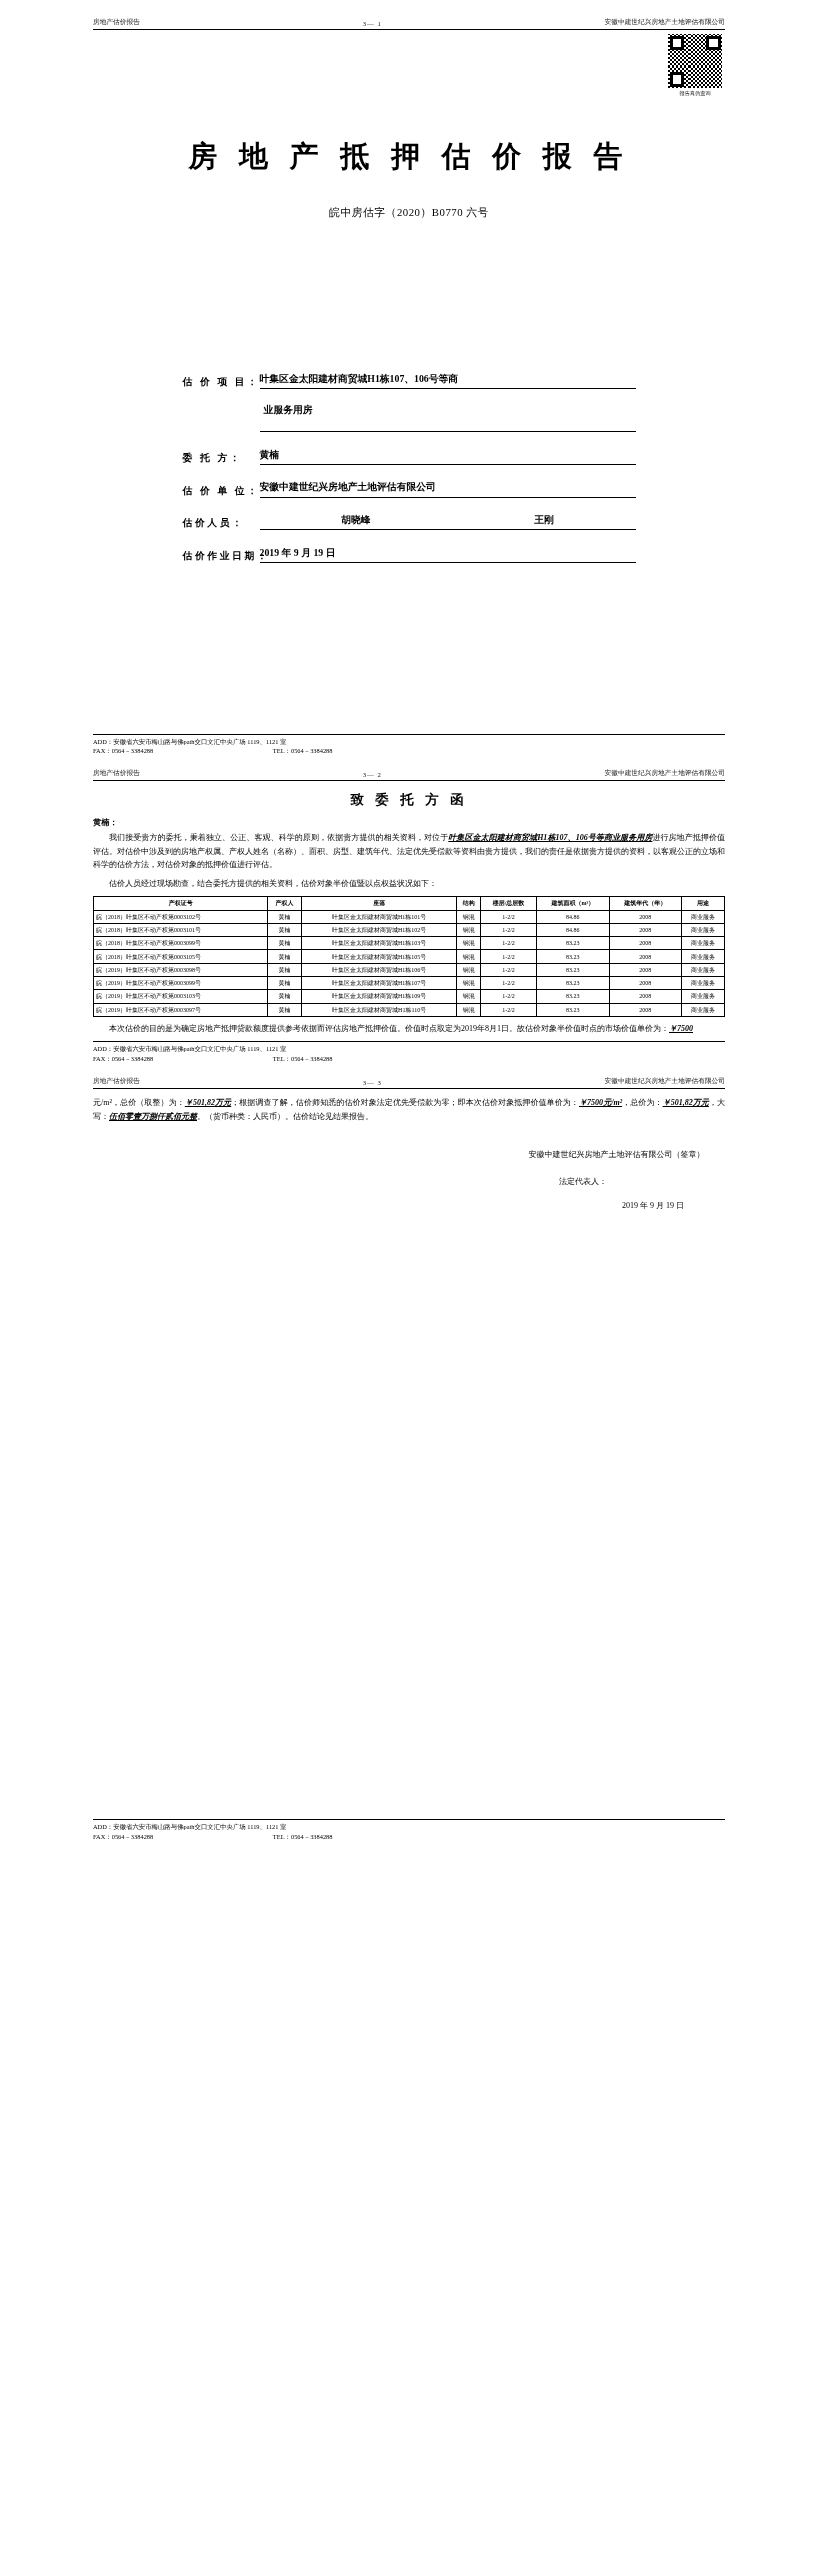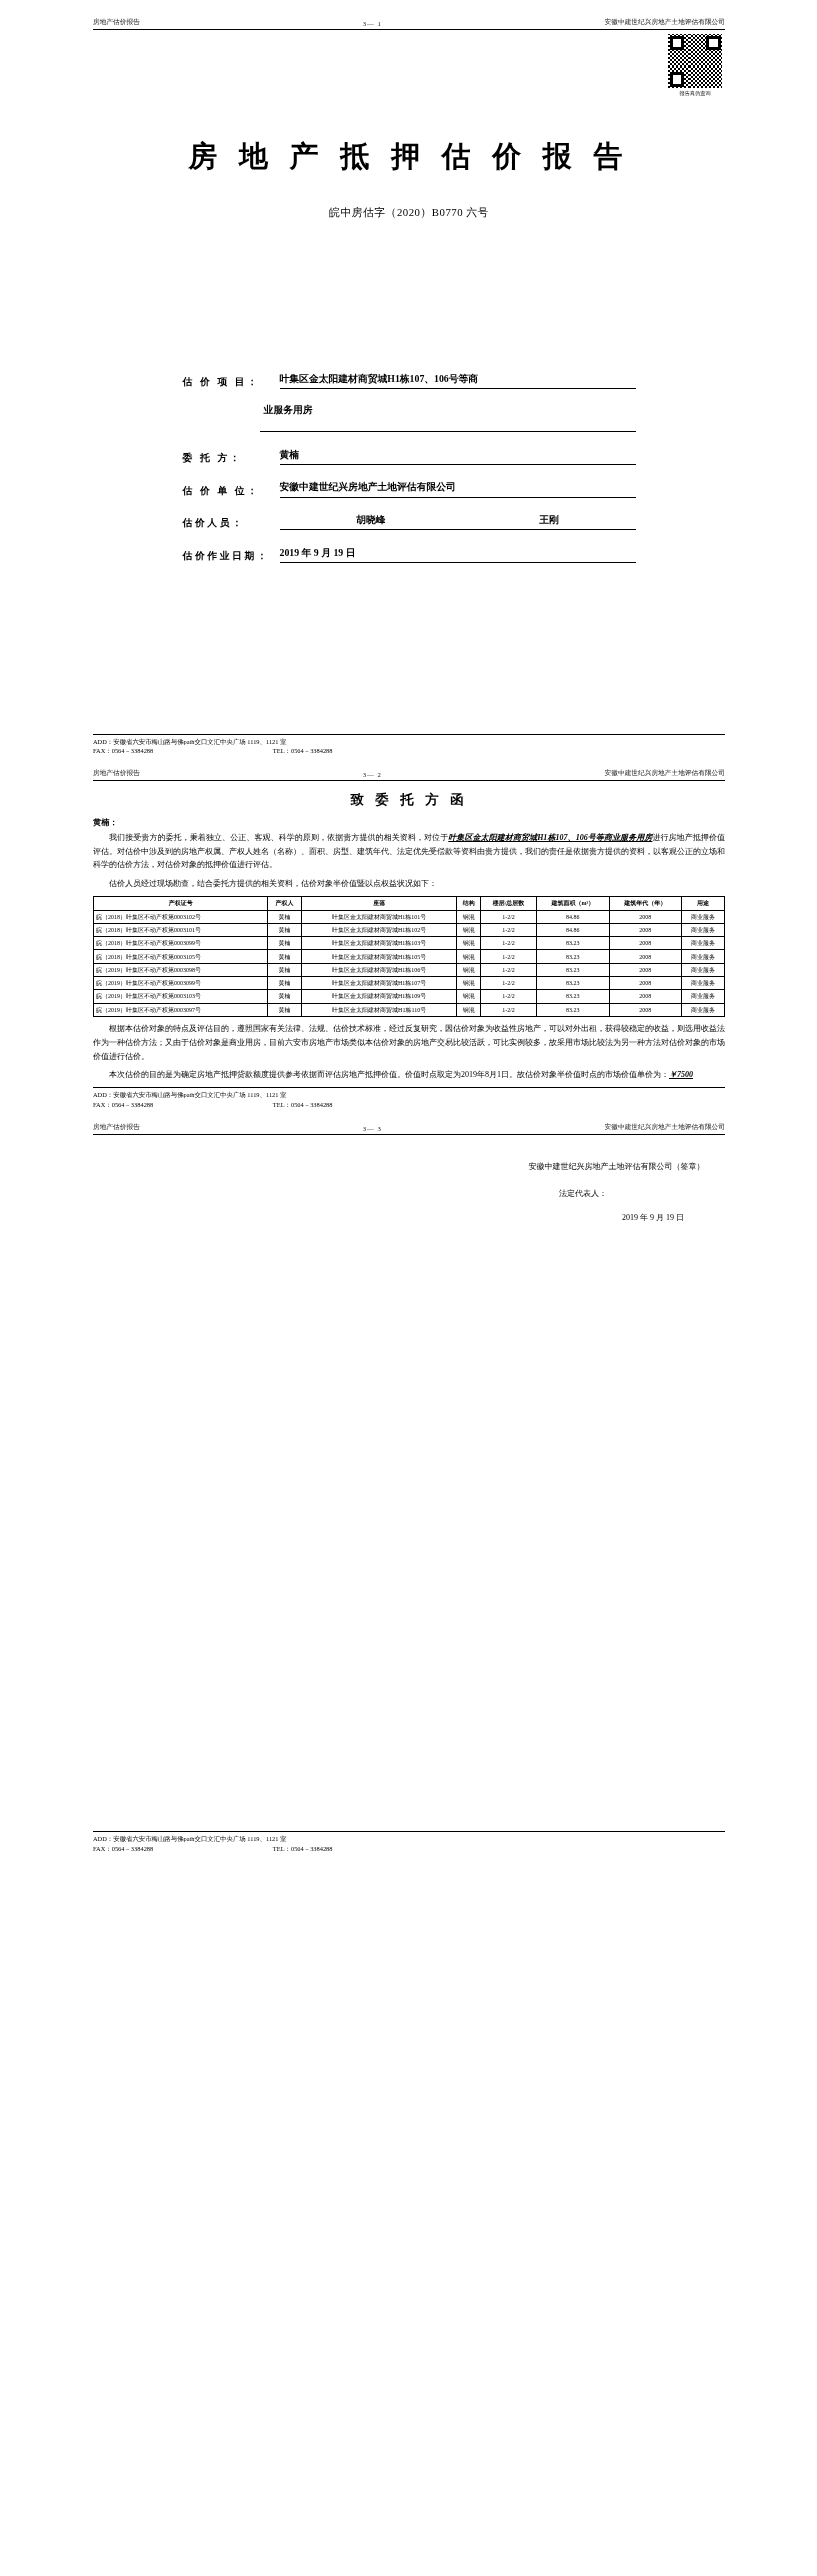--- a/index.html
+++ b/index.html
@@ -92,21 +92,20 @@
 
   .cover-fields {
     margin: 152px auto 0 auto;
     width: 453px;
     font-size: 9.8px;
   }
   .cf-row {
     display: flex;
     align-items: flex-end;
     margin-bottom: 15.5px;
-    gap: 20px;
   }
   .cf-label {
     width: 77px;
     flex: none;
     font-weight: bold;
     letter-spacing: 2.6px;
     white-space: nowrap;
   }
   .cf-value {
     flex: 1;
@@ -373,21 +372,20 @@
           <td class="addr">叶集区金太阳建材商贸城H1栋110号</td>
           <td>钢混</td>
           <td>1-2/2</td>
           <td>83.23</td>
           <td>2008</td>
           <td>商业服务</td>
         </tr>
       </tbody>
     </table>
 
-    <p class="body">根据本估价对象的特点及评估目的，遵照国家有关法律、法规、估价技术标准，经过反复研究，因估价对象为收益性房地产，可以对外出租，获得较稳定的收益，则选用收益法作为一种估价方法；又由于估价对象是商业用房，目前六安市房地产市场类似本估价对象的房地产交易比较活跃，可比实例较多，故采用市场比较法为另一种方法对估价对象的市场价值进行估价。</p>
 
     <p class="body">
       <span>本次估价的目的是为确定房地产抵押贷款额度提供参考依据而评估房地产抵押价值。价值时点取定为2019年8月1日。故估价对象半价值时点的市场价值单价为：</span><span class="u">￥7500</span>
     </p>
 
     <div class="addr-block" style="margin-top:3.1px;">
       <div class="addr-line">ADD：安徽省六安市梅山路与佛path交口文汇中央广场 1119、1121 室</div>
       <div class="addr-line">
         <span>FAX：0564－3384288</span>
         <span class="tel">TEL：0564－3384288</span>
@@ -399,20 +397,23 @@
   <div class="page-sep"></div>
 
   <div class="sheet">
 
     <div class="run-head">
       <span class="left">房地产估价报告</span>
       <span class="mid">3—  3</span>
       <span class="right">安徽中建世纪兴房地产土地评估有限公司</span>
     </div>
 
+    <p class="body" style="text-indent:0;margin-top:7.2px;">
+      <span>元/m²，总价（取整）为：</span><span class="u">￥501,82万元</span><span>；根据调查了解，估价师知悉的估价对象法定优先受偿款为零；即本次估价对象抵押价值单价为：</span><span class="u">￥7500元/m²</span><span>，总价为：</span><span class="u">￥501,82万元</span><span>，大写：</span><span class="u">伍佰零壹万捌仟贰佰元整</span><span>。（货币种类：人民币）。估价结论见结果报告。</span>
+    </p>
 
     <div class="sign-center" style="text-align:right;padding-right:20.6px;margin-top:26px;">安徽中建世纪兴房地产土地评估有限公司（签章）</div>
 
     <div class="date-row" style="margin-top:15.5px;padding-right:118px;">法定代表人：</div>
 
     <div class="date-row" style="margin-top:13.4px;padding-right:41px;">2019 年 9 月 19 日</div>
 
     <div class="spacer-big"></div>
 
     <div class="addr-block">

